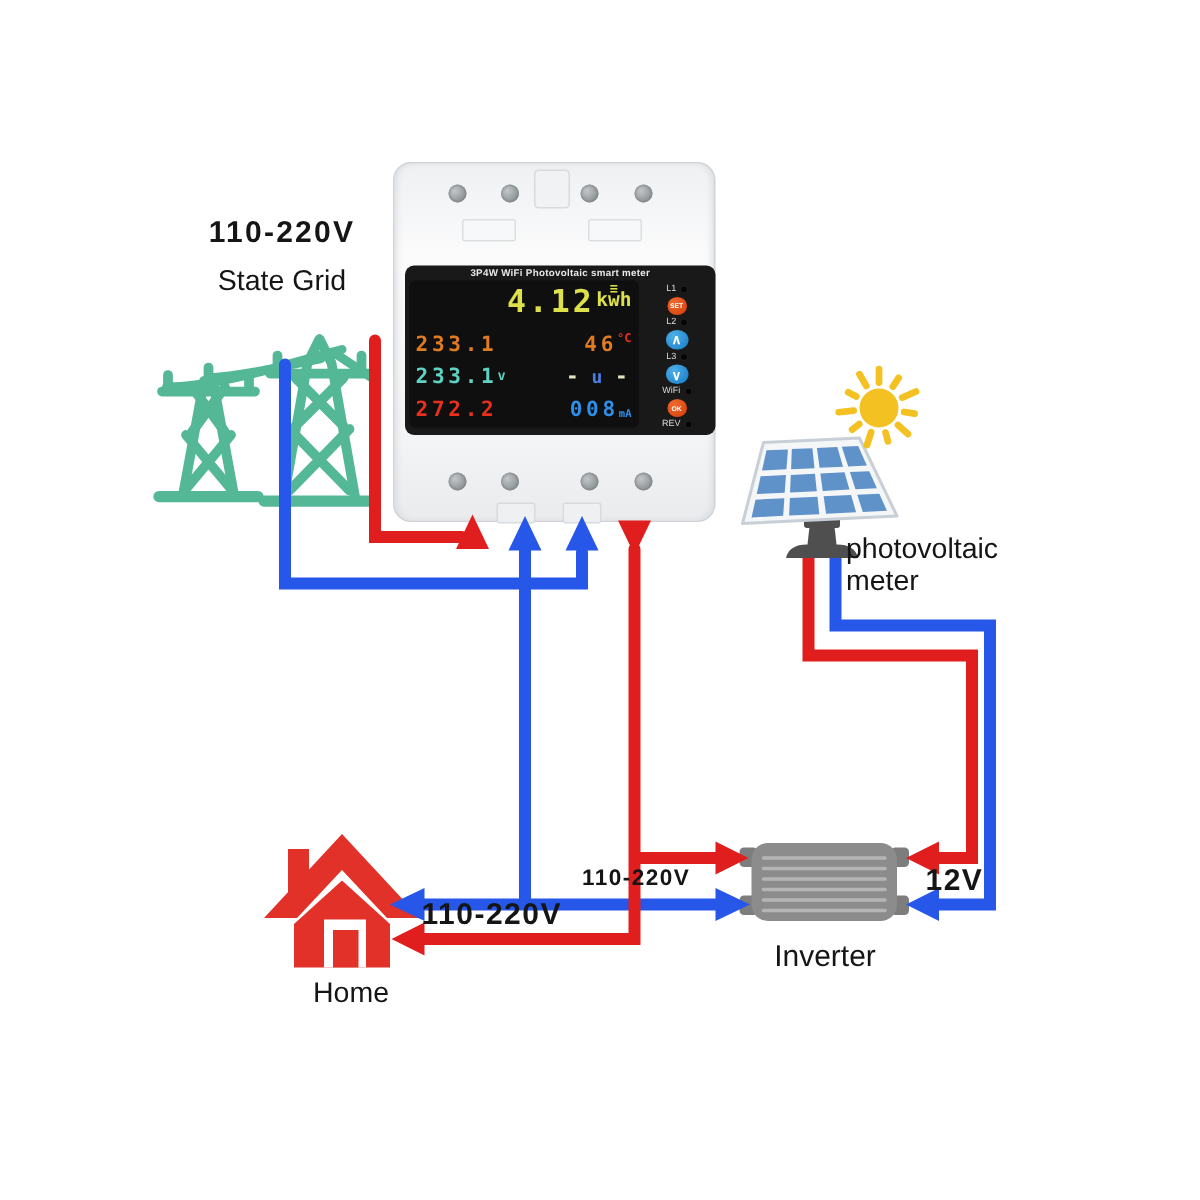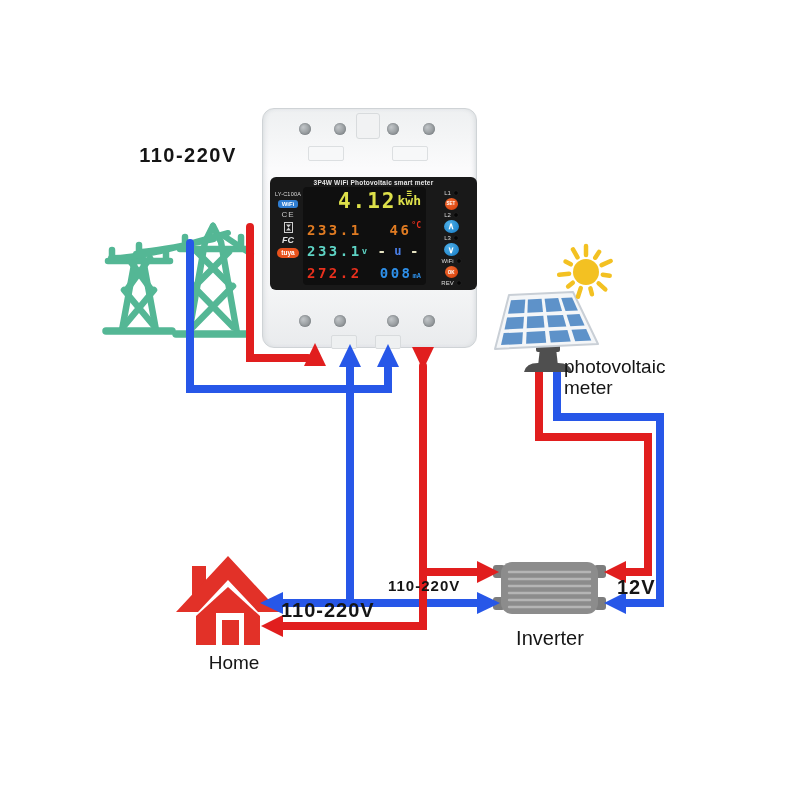--- a/index.html
+++ b/index.html
@@ -97,31 +97,20 @@
     <span class="screw" style="left:71px;top:14px"></span>
     <span class="screw" style="left:124px;top:14px"></span>
     <span class="screw" style="left:160px;top:14px"></span>
     <span class="tab-top"></span>
     <span class="slot" style="left:45px"></span>
     <span class="slot" style="left:129px"></span>
 
     <div class="m-panel">
       <div class="m-title">3P4W WiFi Photovoltaic smart meter</div>
       <div class="m-main">
-        <div class="m-left">
-          <span class="m-model">LY-C100A</span>
-          <span class="badge-wifi">WiFi</span>
-          <span class="m-ce">CE</span>
-          <svg width="9" height="11">
-            <rect x="0.5" y="0.5" width="8" height="10" fill="none" stroke="#cfcfcf"></rect>
-            <path d="M2,2.5 L7,2.5 L2,8.5 L7,8.5 Z" fill="#cfcfcf"></path>
-          </svg>
-          <span class="m-fcc">FC</span>
-          <span class="badge-tuya">tuya</span>
-        </div>
 
         <div class="m-display">
           <div class="d-row d-row1">
             <span class="v-energy">4.12</span>
             <span class="unit-col">
               <span class="u-eq">≡</span>
               <span class="u-kwh">kwh</span>
             </span>
           </div>
           <div class="d-row d-row2">
@@ -278,20 +267,21 @@
       <line class="sunray" x1="0" y1="-17" x2="0" y2="-23" transform="rotate(165)"></line>
       <line class="sunray" x1="0" y1="-17" x2="0" y2="-26" transform="rotate(198)"></line>
       <line class="sunray" x1="0" y1="-17" x2="0" y2="-23" transform="rotate(231)"></line>
       <line class="sunray" x1="0" y1="-17" x2="0" y2="-27" transform="rotate(264)"></line>
       <line class="sunray" x1="0" y1="-17" x2="0" y2="-23" transform="rotate(297)"></line>
       <line class="sunray" x1="0" y1="-17" x2="0" y2="-26" transform="rotate(330)"></line>
     </g>
   </svg>
 
   <div class="lbl lbl-grid-v">110-220V</div>
+  <div class="lbl lbl-grid-n">State Grid</div>
   <div class="lbl lbl-pv">photovoltaic
 meter</div>
   <div class="lbl lbl-inv-ac">110-220V</div>
   <div class="lbl lbl-inv-dc">12V</div>
   <div class="lbl lbl-inv-n">Inverter</div>
   <div class="lbl lbl-home-v">110-220V</div>
   <div class="lbl lbl-home-n">Home</div>
 </div>
 
 </body></html>

